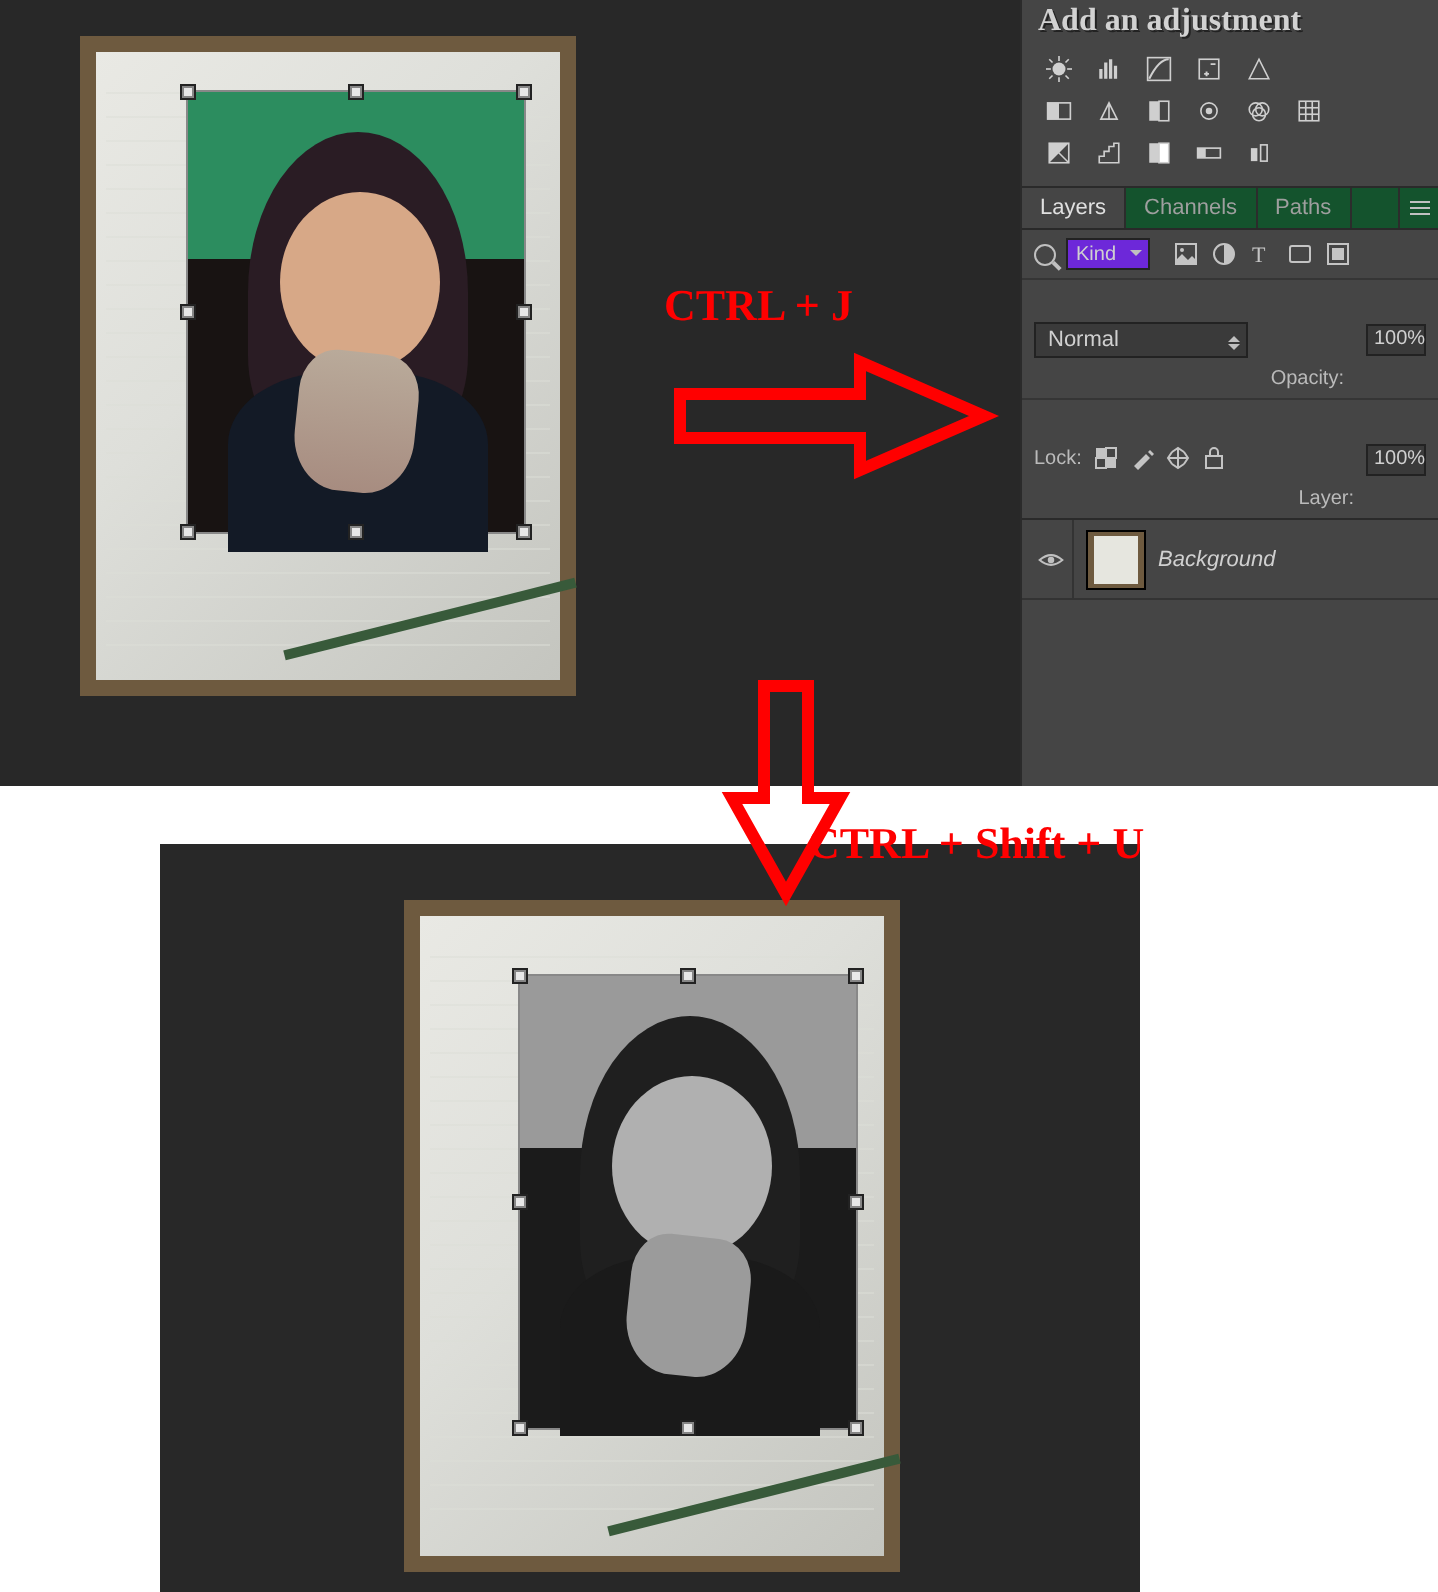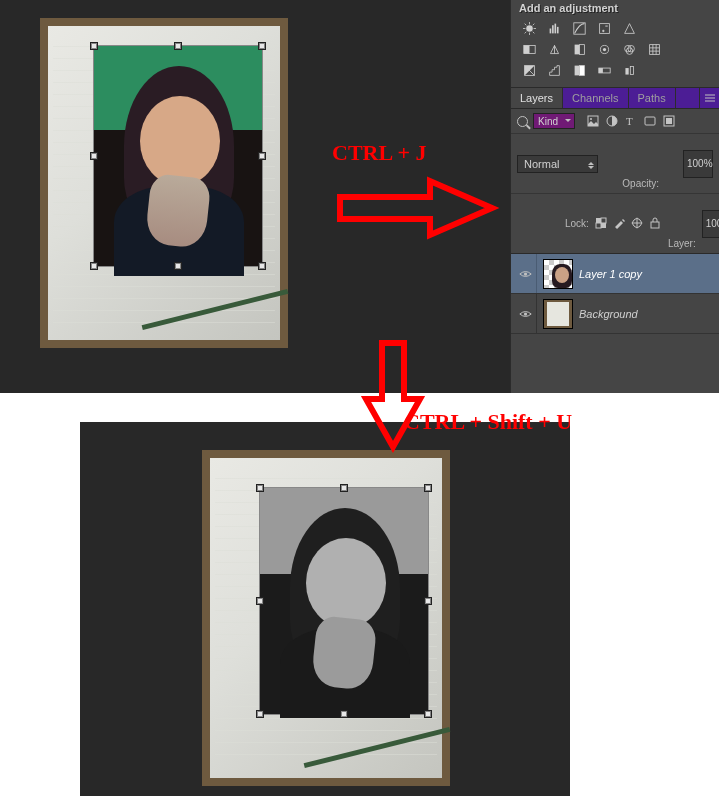--- a/index.html
+++ b/index.html
@@ -125,40 +125,41 @@
   .ps-panel {
     position: absolute;
     right: 0; top: 0;
     width: 209px; height: 393px;
     background: #454545;
     border-left: 1px solid #2b2b2b;
     color: #bbbbbb;
   }
   .ps-adj-header {
     padding: 2px 8px 4px 8px;
-    font-size: 11px;
+    font-size: 16px;
     color: #d2d2d2;
     font-weight: bold;
     text-shadow: 1px 1px #222;
+    font-family: Liberation Serif, serif;
   }
   .adj-row {
     display: flex;
     gap: 8px;
     padding: 3px 10px;
   }
   .adj-icon {
     width: 17px; height: 15px;
     color: #cfcfcf;
     display: flex; align-items: center; justify-content: center;
   }
   .adj-icon svg { width: 15px; height: 13px; fill: currentColor; }
 
   .tab-bar {
     display: flex;
-    background: #4c1d95;
+    background: #14532d;
     height: 22px;
     align-items: stretch;
     border-top: 1px solid #2a2a2a;
     border-bottom: 1px solid #292929;
     margin-top: 6px;
   }
   .tab {
     padding: 4px 9px 0 9px;
     font-size: 11px;
     color: #9f9f9f;
@@ -180,41 +181,41 @@
     display: flex; align-items: center;
     padding: 4px 6px;
     gap: 5px;
     border-bottom: 1px solid #353535;
   }
   .search-icn { width: 11px; height: 11px; border: 1.5px solid #c0c0c0; border-radius: 50%; position: relative; }
   .search-icn::after { content:""; position:absolute; width:5px; height:1.5px; background:#c0c0c0; bottom:-2px; right:-4px; transform:rotate(45deg); }
   .dropdown-kind {
     flex: 0 0 42px;
     height: 16px;
-    background: #701a75;
+    background: #6d28d9;
     border: 1px solid #222;
     display: flex; align-items: center;
     padding: 0 4px;
     font-size: 10px;
     color: #d0d0d0;
     position: relative;
   }
   .dropdown-kind::after {
     content:""; position:absolute; right:3px; top:5px;
     border: 3px solid transparent; border-top-color:#c0c0c0;
   }
   .filter-types { display:flex; gap:6px; margin-left:6px; }
   .ft-icon { width: 13px; height: 13px; display:flex; align-items:center; justify-content:center; }
   .ft-icon svg { width:12px; height:12px; fill:#c4c4c4; }
 
   .blend-row {
     display:flex; align-items:center;
     padding: 4px 6px;
     border-bottom: 1px solid #353535;
-    gap: 24px;
+    gap: 11px;
   }
   .dropdown-blend {
     flex: 1;
     height: 18px;
     background: #3a3a3a;
     border: 1px solid #222;
     display:flex; align-items:center;
     padding: 0 6px;
     font-size: 11px;
     color:#d0d0d0;
@@ -225,33 +226,33 @@
     display:flex; flex-direction:column; gap:1px;
   }
   .dropdown-blend .caret::before, .dropdown-blend .caret::after {
     content:""; border:3px solid transparent;
     display: block;
   }
   .dropdown-blend .caret::before { border-bottom-color:#c0c0c0; }
   .dropdown-blend .caret::after { border-top-color:#c0c0c0; }
   .pct-label { font-size:10px; color:#bababa;margin-top:40px; }
   .pct-box {
-    width: 30px; height: 28px;
+    width: 30px; height: 16px;
     background:#3a3a3a; border:1px solid #222;
     font-size:10px; color:#d0d0d0;
     display:flex; align-items:center; padding:0 3px;
   }
 
   .lock-row {
     display:flex; align-items:center;
     padding: 4px 6px;
     gap:6px;
     border-bottom: 1px solid #2a2a2a;
   }
-  .lock-row .lbl { font-size:10px; color:#bababa;margin-left:48px; }
+  .lock-row .lbl { font-size:10px; color:#bababa; }
   .lock-icons { display:flex; gap:5px; }
   .lock-icon { width:13px; height:13px; }
   .lock-icon svg{width:12px;height:12px;fill:#c4c4c4;}
 
   .layers-list { }
   .layer-row {
     display:flex; align-items:center;
     height: 40px;
     border-bottom: 1px solid #333;
     padding: 0 4px;
@@ -562,35 +563,20 @@
             <path d="M4 5 V3 a2 2 0 0 1 4 0 V5" fill="none" stroke="#c4c4c4"></path>
           </svg></span>
     </div>
     <span style="margin-left:auto" class="pct-label">Layer:</span>
     <div class="pct-box">
         <span>100%</span>
       </div>
   </div>
 
   <div class="layers-list">
-    <div class="layer-row selected">
-      <div class="eye">
-          <svg viewBox="0 0 16 12">
-            <path d="M1 6 Q8 0 15 6 Q8 12 1 6 Z"></path>
-            <circle cx="8" cy="6" r="2" fill="#c0c0c0" stroke="none"></circle>
-          </svg>
-        </div>
-      <div class="thumb checker">
-        <div class="thumb-inner">
-            <div class="thumb-hair color"></div>
-            <div class="thumb-face color"></div>
-          </div>
-      </div>
-      <span class="layer-name">Layer 1 copy</span>
-    </div>
     <div class="layer-row bg">
       <div class="eye">
           <svg viewBox="0 0 16 12">
             <path d="M1 6 Q8 0 15 6 Q8 12 1 6 Z"></path>
             <circle cx="8" cy="6" r="2" fill="#c0c0c0" stroke="none"></circle>
           </svg>
         </div>
       <div class="thumb" style="background:#6e5a3f">
         <div class="thumb-paper"></div>
       </div>

